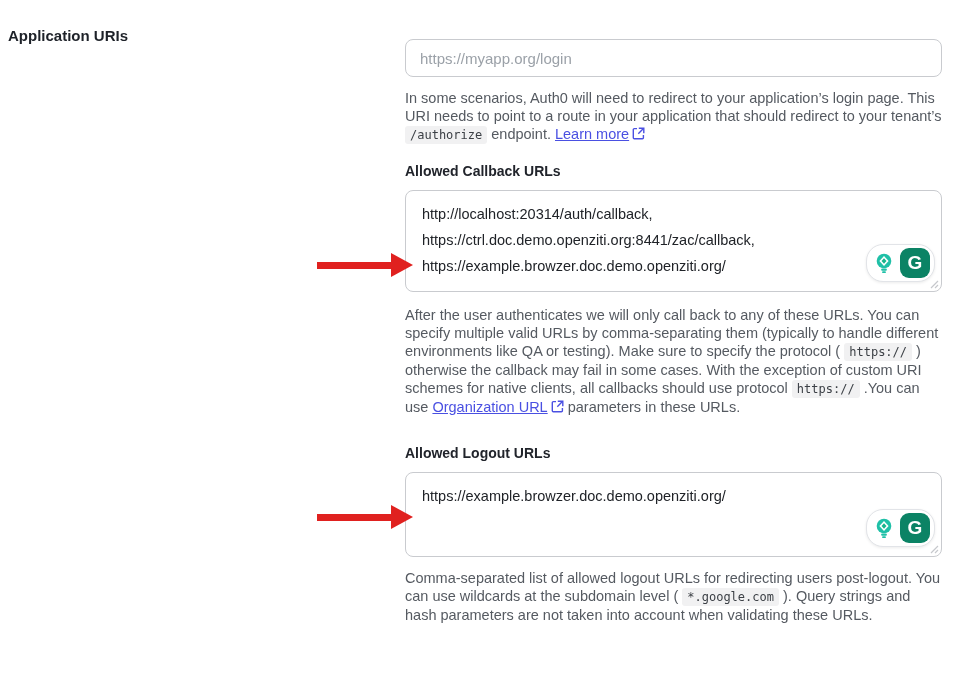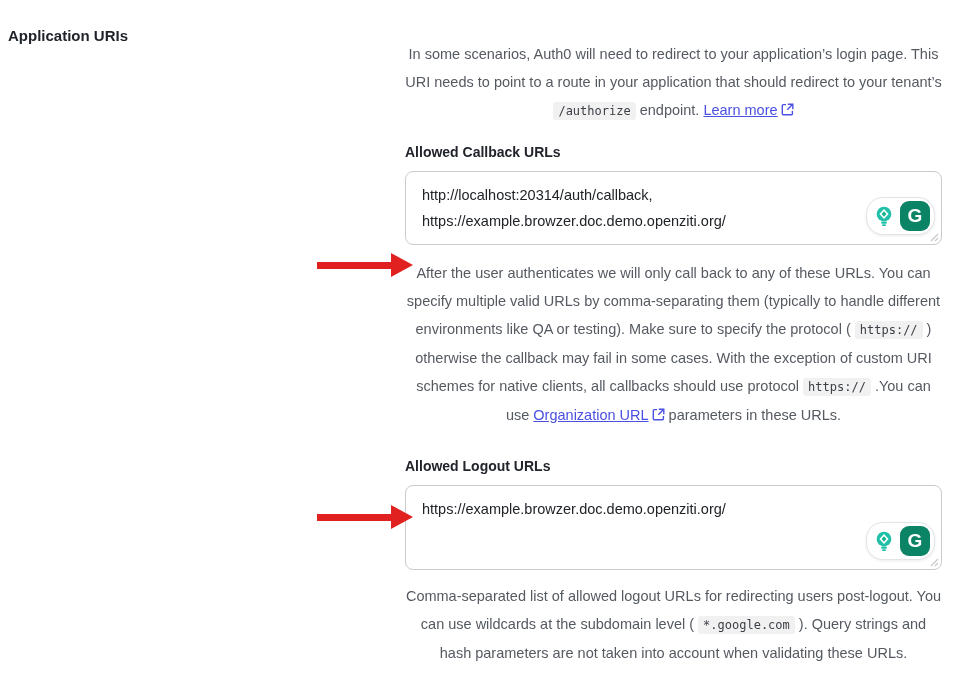--- a/index.html
+++ b/index.html
@@ -37,23 +37,22 @@
     font-size: 15px;
     font-family: "Liberation Sans", sans-serif;
     color: #202328;
     background: #fff;
     outline: none;
   }
   .text-input::placeholder { color: #9ba1a8; }
   .help {
     margin: 12px 0 0 0;
     font-size: 14.5px;
-    line-height: 28px;
+    line-height: 18px;
     color: #555a61;
-    text-align: center;
   }
   .code-chip {
     font-family: "DejaVu Sans Mono", monospace;
     font-size: 12px;
     background: #f1f1f2;
     color: #3c4046;
     padding: 2px 5px;
     border-radius: 3px;
     white-space: nowrap;
   }
@@ -68,21 +67,21 @@
     margin-top: 10px;
     width: 100%;
     border: 1px solid #c9cbcf;
     border-radius: 8px;
     padding: 10px 16px;
     font-size: 14.5px;
     line-height: 26px;
     color: #202328;
     background: #fff;
   }
-  .url-box.callback { height: 74px; }
+  .url-box.callback { height: 102px; }
   .url-box.logout   { height: 85px; }
   .url-line { white-space: nowrap; }
   .gram-pill {
     position: absolute;
     right: 6px; bottom: 9px;
     display: flex; align-items: center; gap: 3px;
     background: #fff;
     border: 1px solid #e2e4e8;
     border-radius: 17px;
     padding: 3px 4px;
@@ -127,32 +126,34 @@
   .help-tight  { margin-top: 14px; }
 </style>
 </head>
 <body>
 
 <div class="section-title">Application URIs</div>
 
 <div class="right-col">
 
   
+  <input class="text-input" type="text" placeholder="https://myapp.org/login" style="">
   <p class="help">
     <span>In some scenarios, Auth0 will need to redirect to your application’s login page. This URI needs to point to a route in your application that should redirect to your tenant’s </span><span class="code-chip">/authorize</span><span> endpoint. </span><a class="link">Learn more</a><svg class="ext-icon" width="13" height="13" viewBox="0 0 13 13">
         <path d="M5 1.6 H2.3 C1.7 1.6 1.3 2 1.3 2.6 V10.7 C1.3 11.3 1.7 11.7 2.3 11.7 H10.4 C11 11.7 11.4 11.3 11.4 10.7 V8" fill="none" stroke="currentColor" stroke-width="1.4"></path>
         <path d="M6.8 1.2 H11.8 V6.2" fill="none" stroke="currentColor" stroke-width="1.4"></path>
         <path d="M11.4 1.6 L6.3 6.7" stroke="currentColor" stroke-width="1.4"></path>
       </svg>
   </p>
 
   
   <div class="field-label mt-callback">Allowed Callback URLs</div>
   <div class="url-box callback">
     <div class="url-line">http://localhost:20314/auth/callback,</div>
+    <div class="url-line">https://ctrl.doc.demo.openziti.org:8441/zac/callback,</div>
     <div class="url-line">https://example.browzer.doc.demo.openziti.org/</div>
     <div class="gram-pill">
       <svg width="26" height="26" viewBox="0 0 26 26">
           <circle cx="13" cy="11" r="7.3" fill="#1fc0a7"></circle>
           <path d="M13 5.9 L17.6 11 L13 16.1 L8.4 11 Z" fill="#ffffff"></path>
           <path d="M13 8.3 L15.5 11 L13 13.7 L10.5 11 Z" fill="#17b58d"></path>
           <rect x="10.1" y="18.6" width="5.8" height="2.1" rx="1.05" fill="#1fc0a7"></rect>
           <rect x="11.1" y="21.3" width="3.8" height="1.7" rx="0.85" fill="#1fc0a7"></rect>
         </svg>
       <div class="g-tile">G</div>

